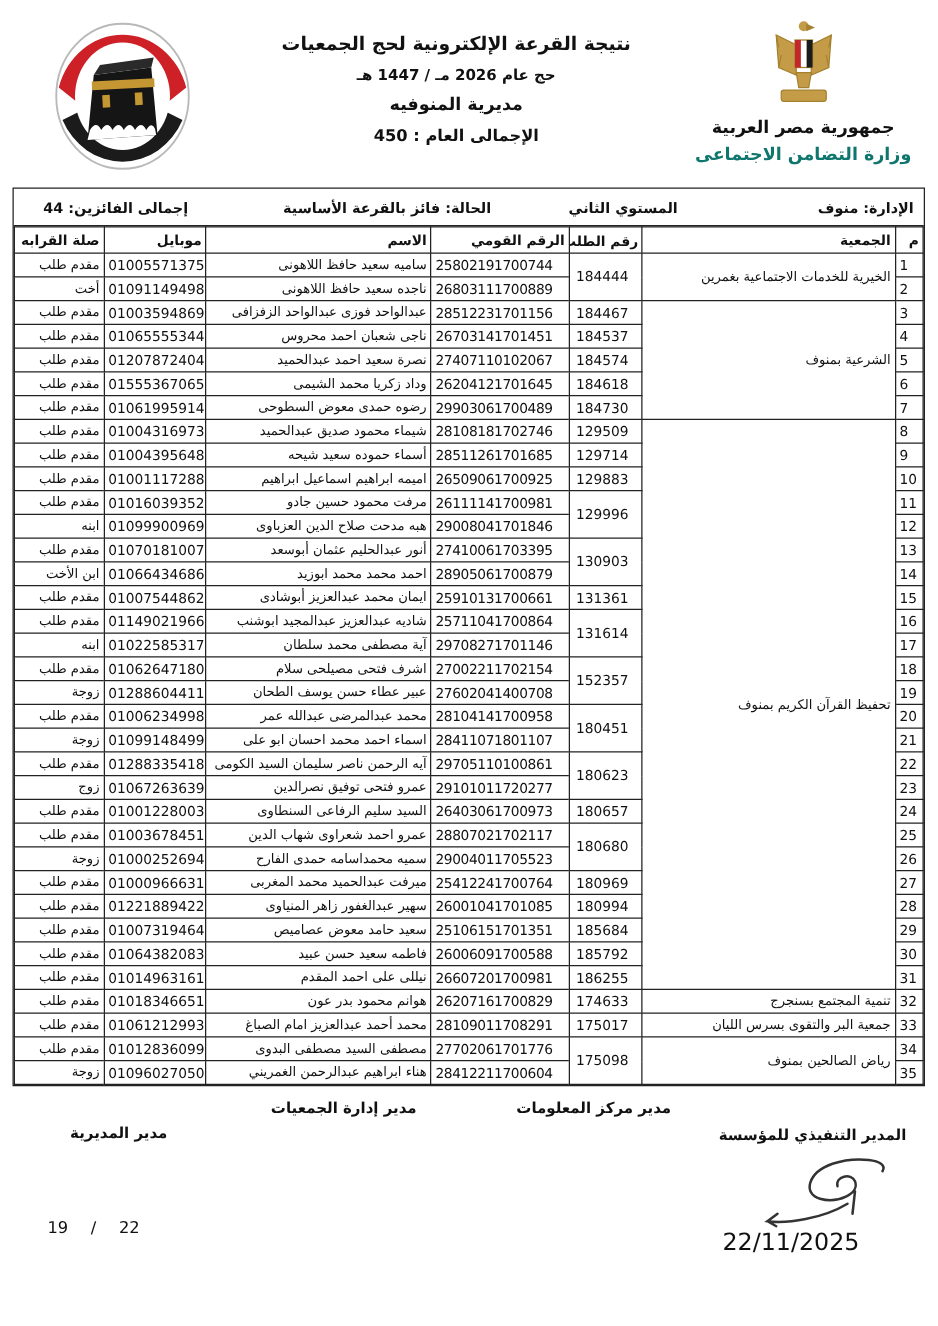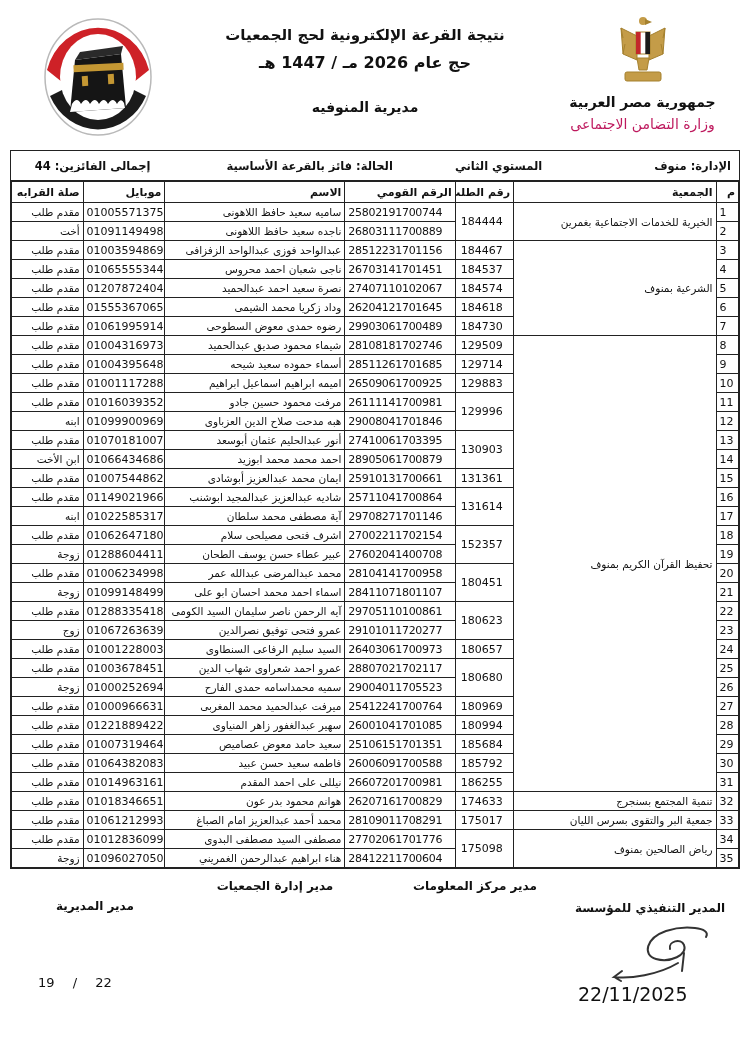--- a/index.html
+++ b/index.html
@@ -5,26 +5,26 @@
   * { margin:0; padding:0; box-sizing:border-box; }
   html,body { background:#ffffff; }
   body { font-family:"DejaVu Sans", sans-serif; color:#111; }
   .page { position:relative; width:750px; height:1061px; background:#fff; overflow:hidden; }
 
   
   .header { display:flex; flex-direction:row; align-items:flex-start; padding:12px 10px 4px 10px; height:148px;gap:24px; }
   .logo-left-wrap { width:175px; display:flex; justify-content:center; padding-top:4px; }
   .titles { flex:1; text-align:center; direction:rtl; padding-top:14px; }
   .t1 { font-size:15px; font-weight:bold; margin-bottom:9px; }
-  .t2 { font-size:16px; font-weight:bold; margin-bottom:27px; }
+  .t2 { font-size:12px; font-weight:bold; margin-bottom:9px; }
   .t3 { font-size:14px; font-weight:bold; margin-bottom:10px; }
   .t4 { font-size:13px; font-weight:bold; }
   .emblem-wrap { width:195px; text-align:center; direction:rtl; padding-top:2px; }
   .emblem-country { font-size:14px; font-weight:bold; margin-top:4px; }
-  .emblem-ministry { font-size:14px; font-weight:normal; color:#be185d; margin-top:6px; letter-spacing:1px; }
+  .emblem-ministry { font-size:14px; font-weight:bold; color:#0f766e; margin-top:6px; letter-spacing:1px; }
 
   
   .table-wrap { margin:2px 10px 0 10px; border:1.5px solid #222; direction:rtl; }
   .info-bar { display:flex; direction:rtl; align-items:center; height:30px; border-bottom:1px solid #222; font-weight:bold; font-size:11.5px; }
   .ib-admin  { margin-right:8px; }
   .ib-level  { margin-right:112px; }
   .ib-status { margin-right:62px;margin-left:20px; }
   .ib-total  { margin-right:56px; }
 
   table { border-collapse:collapse; width:100%; direction:rtl; table-layout:fixed; }
@@ -75,20 +75,21 @@
         <rect x="40" y="60" width="6" height="10" fill="#C49733" transform="rotate(-3 43 65)"></rect>
         <rect x="66" y="58" width="6" height="10" fill="#C49733" transform="rotate(-3 69 63)"></rect>
         <path d="M30,88 q5,-8 9,0 q5,-8 9,0 q5,-8 9,0 q5,-8 9,0 q5,-8 9,0 q4,-7 7,-1 L83,92 L28,96 Z" fill="#ffffff"></path>
       </svg>
     </div>
 
     <div class="titles">
       <div class="t1">نتيجة القرعة الإلكترونية لحج الجمعيات</div>
       <div class="t2">حج عام 2026 مـ / 1447 هـ</div>
       <div class="t3">مديرية المنوفيه</div>
+      <div class="t4">الإجمالى العام : 450</div>
     </div>
 
     <div class="emblem-wrap">
       <svg width="64" height="72" viewBox="0 0 64 72">
         <circle cx="32" cy="7" r="4" fill="#C49C48"></circle>
         <path d="M34,5 L41,8 L34,11 Z" fill="#A5812F"></path>
         <path d="M10,14 L26,22 L26,46 L12,40 Z" fill="#C49C48" stroke="#A5812F" stroke-width="1"></path>
         <path d="M54,14 L38,22 L38,46 L52,40 Z" fill="#C49C48" stroke="#A5812F" stroke-width="1"></path>
         <path d="M10,14 L12,24 M12,40 L14,30 M54,14 L52,24 M52,40 L50,30" stroke="#A5812F" stroke-width="1"></path>
         <rect x="25" y="18" width="14" height="22" fill="#ffffff" stroke="#A5812F" stroke-width="1"></rect>

